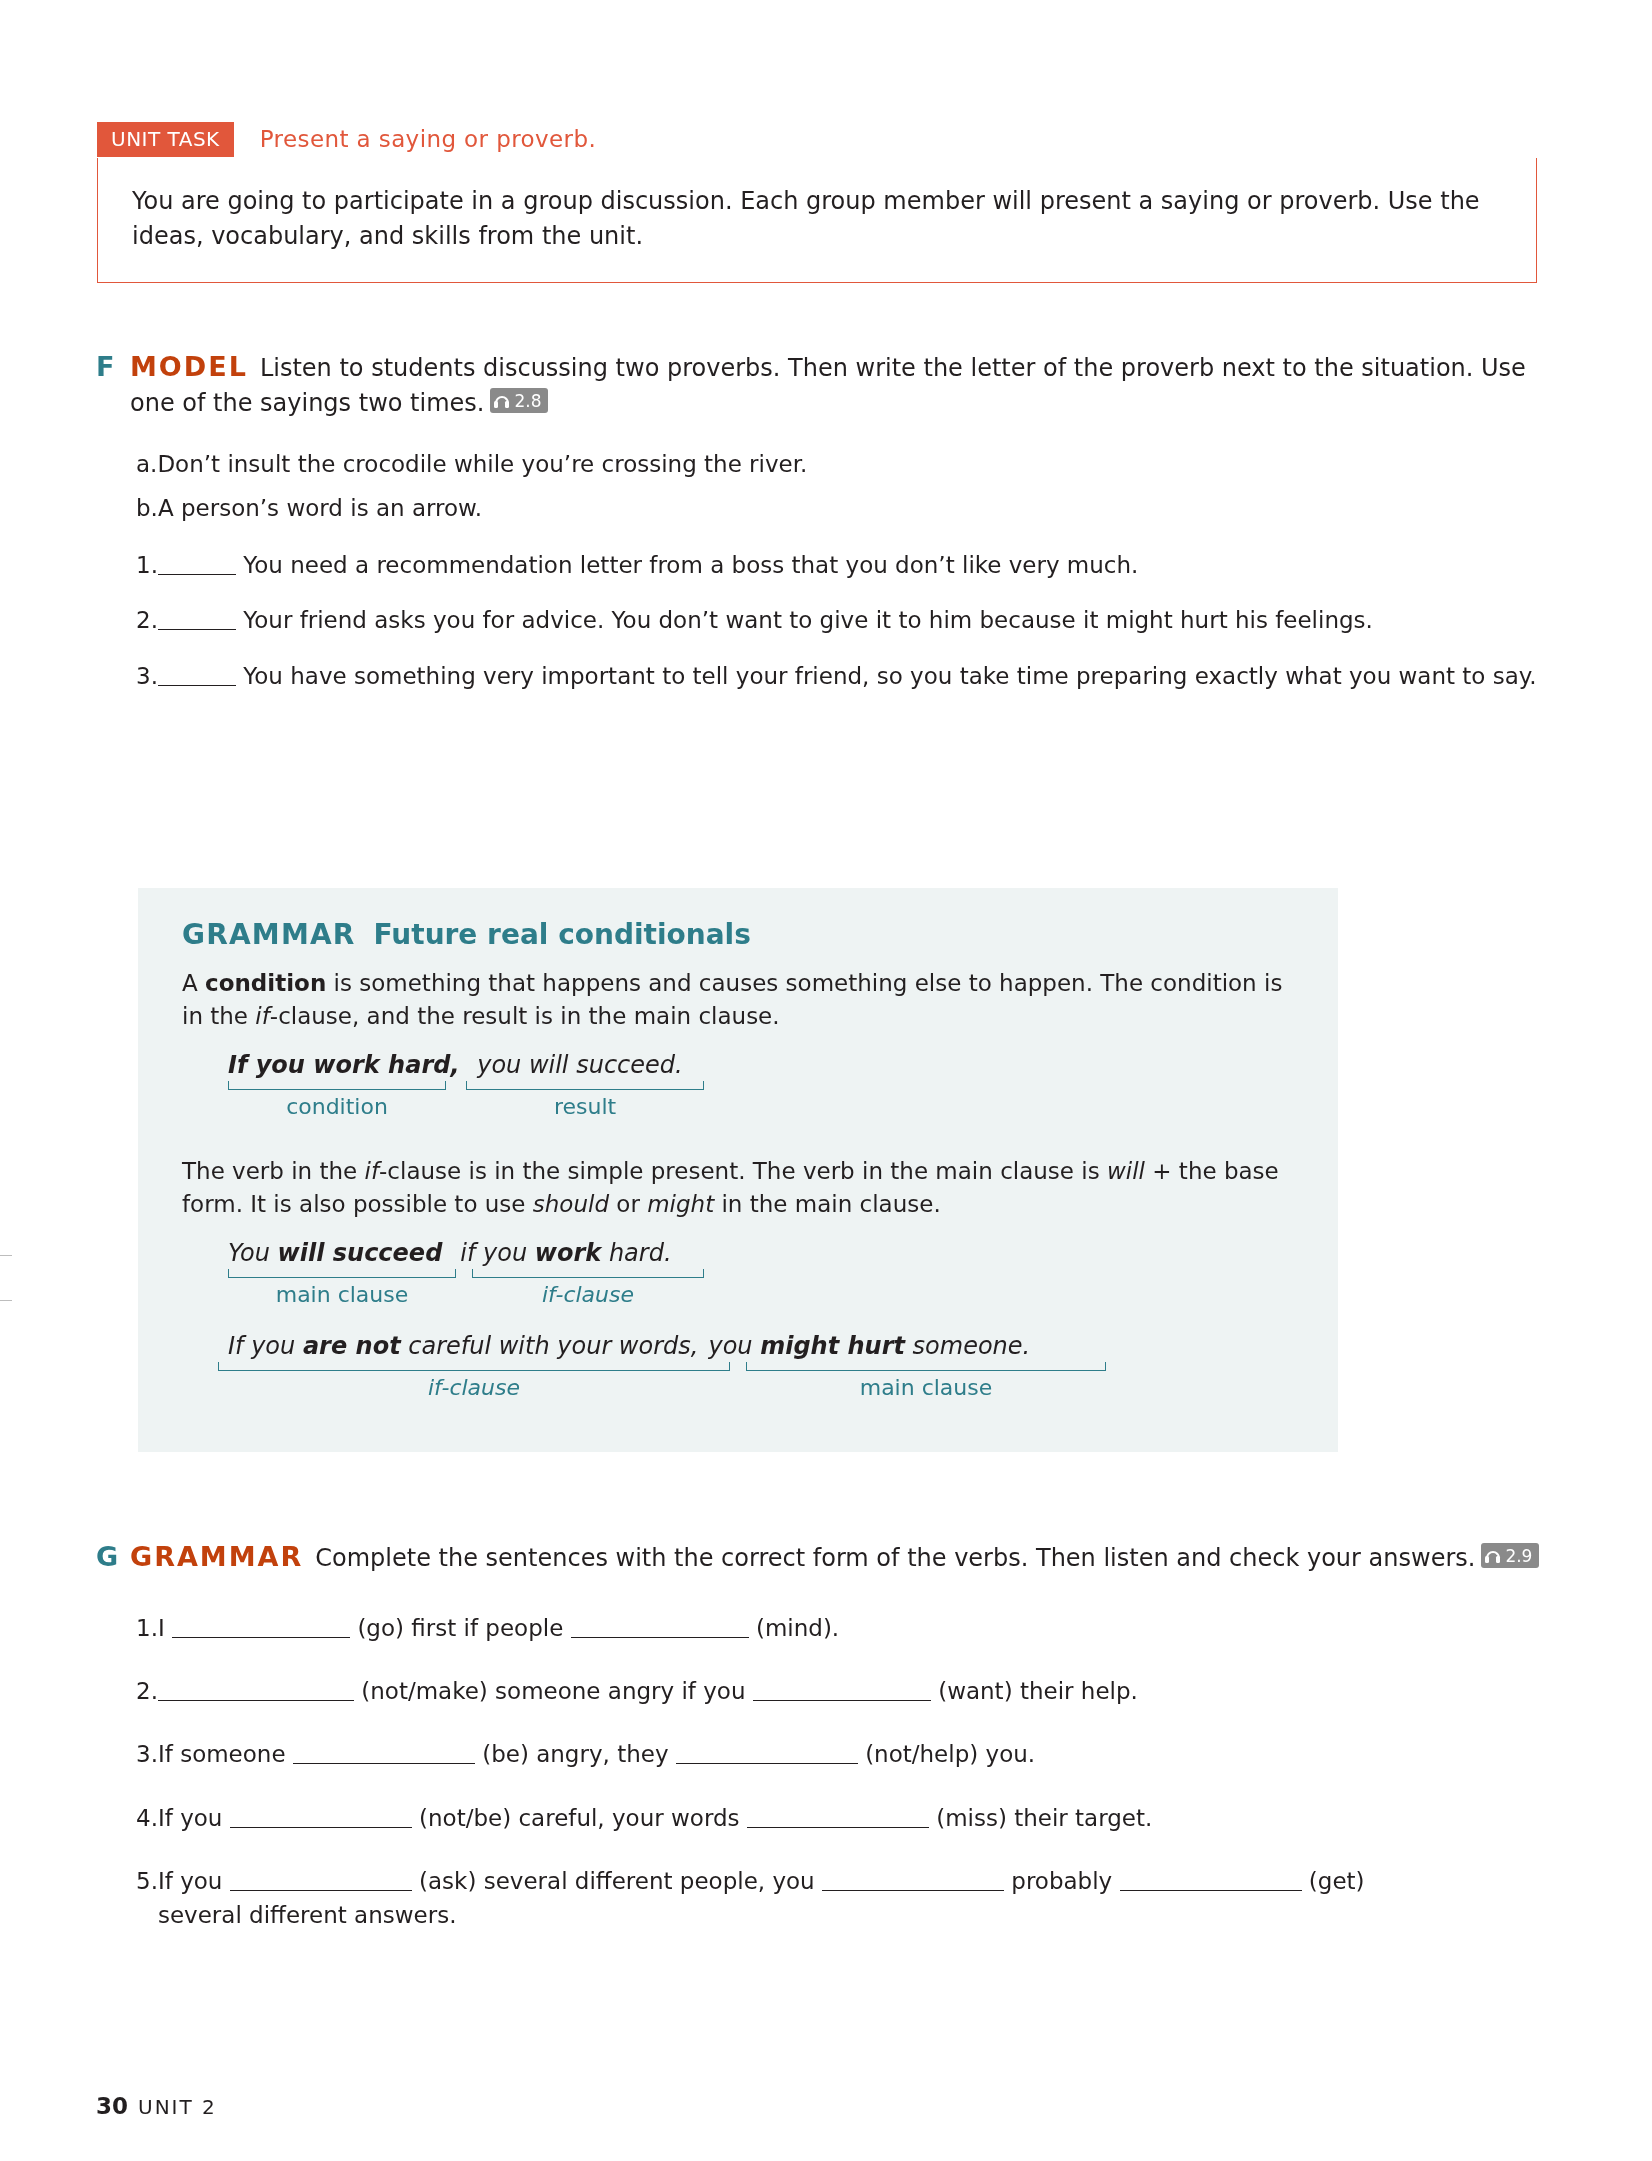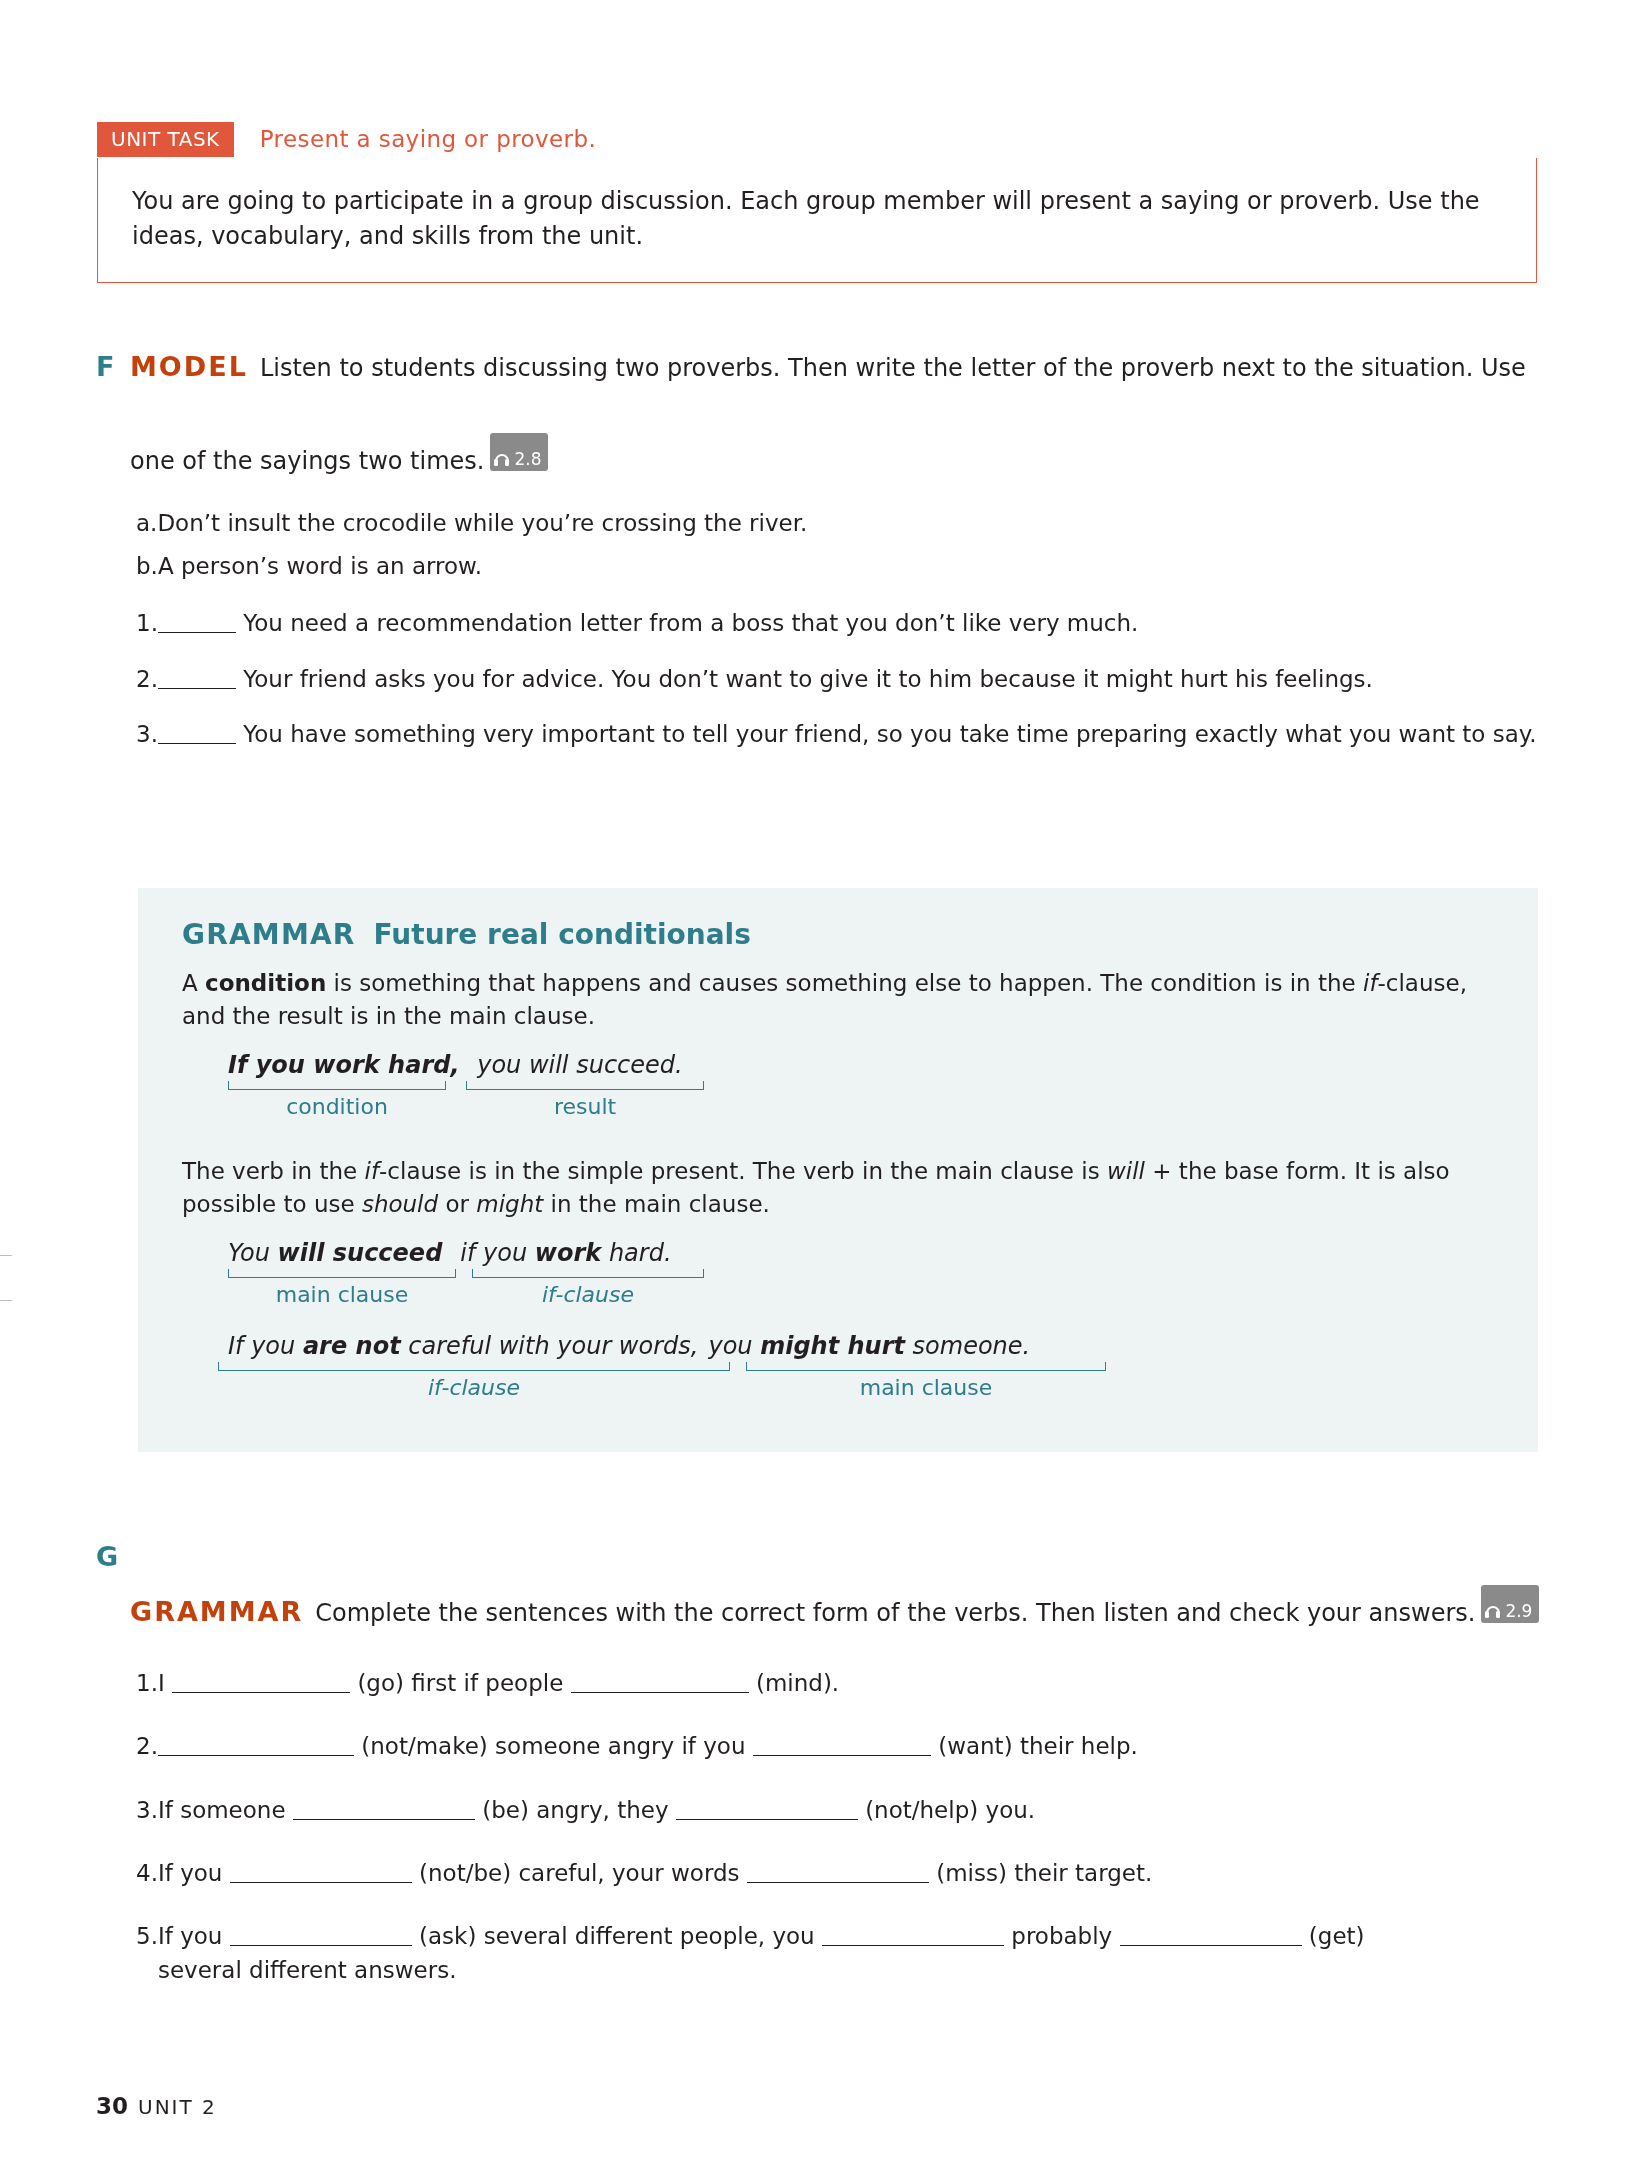--- a/index.html
+++ b/index.html
@@ -96,25 +96,24 @@
     font-size: 24px;
     line-height: 1.42;
   }
   .audio-chip {
     display: inline-flex;
     align-items: center;
     background: #8a8a8a;
     color: #ffffff;
     font-size: 17px;
     border-radius: 3px;
-    padding: 16px 7px 2px 4px;
+    padding: 3px 7px 2px 4px;
     margin-left: 6px;
     vertical-align: 2px;
     line-height: 1.2;
-    margin-top: 47px;
   }
   .audio-chip .hp {
     display: inline-block;
     width: 16px;
     height: 16px;
     margin-right: 4px;
     position: relative;
   }
   .audio-chip .hp::before {
     content: "";
@@ -155,21 +154,21 @@
   .blank {
     display: inline-block;
     border-bottom: 1.4px solid #231f20;
     vertical-align: -2px;
   }
 
   
   .grammar-box {
     position: absolute;
     left: 138px;
-    width: 1400px;
+    width: 1200px;
     background: #eef3f3;
     box-sizing: border-box;
     padding: 30px 44px 34px 44px;
   }
   .grammar-title {
     font-size: 28px;
     font-weight: bold;
     margin: 0 0 16px 0;
     color: #2e7d8a;
   }

